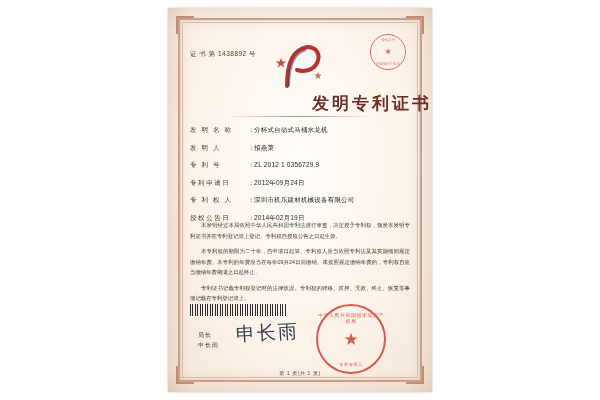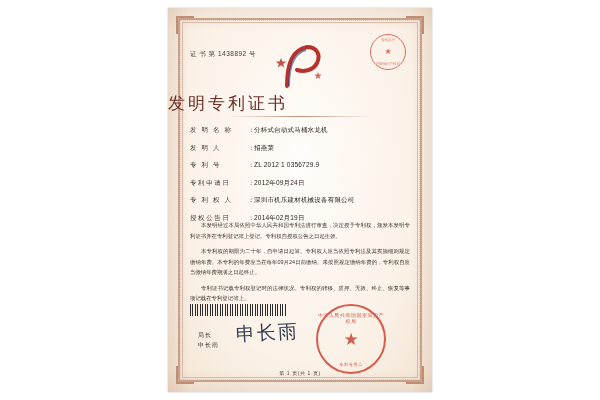--- a/index.html
+++ b/index.html
@@ -96,26 +96,26 @@
     top: 36px;
     transform: translateX(-50%);
     width: 54px;
     height: 44px;
   }
   .title {
     position: absolute;
     left: 0;
     right: 0;
     top: 84px;
-    text-align: left;
+    text-align: right;
     font-family: "DejaVu Serif", "Liberation Serif", serif;
     font-size: 17px;
     letter-spacing: 3px;
     color: #6b2f25;
-    font-weight: normal;
+    font-weight: bold;
   }
   .title-rule {
     position: absolute;
     left: 60px;
     right: 60px;
     top: 108px;
     height: 1px;
     background: linear-gradient(to right, rgba(190,140,115,0), #c08d74, rgba(190,140,115,0));
   }
 

